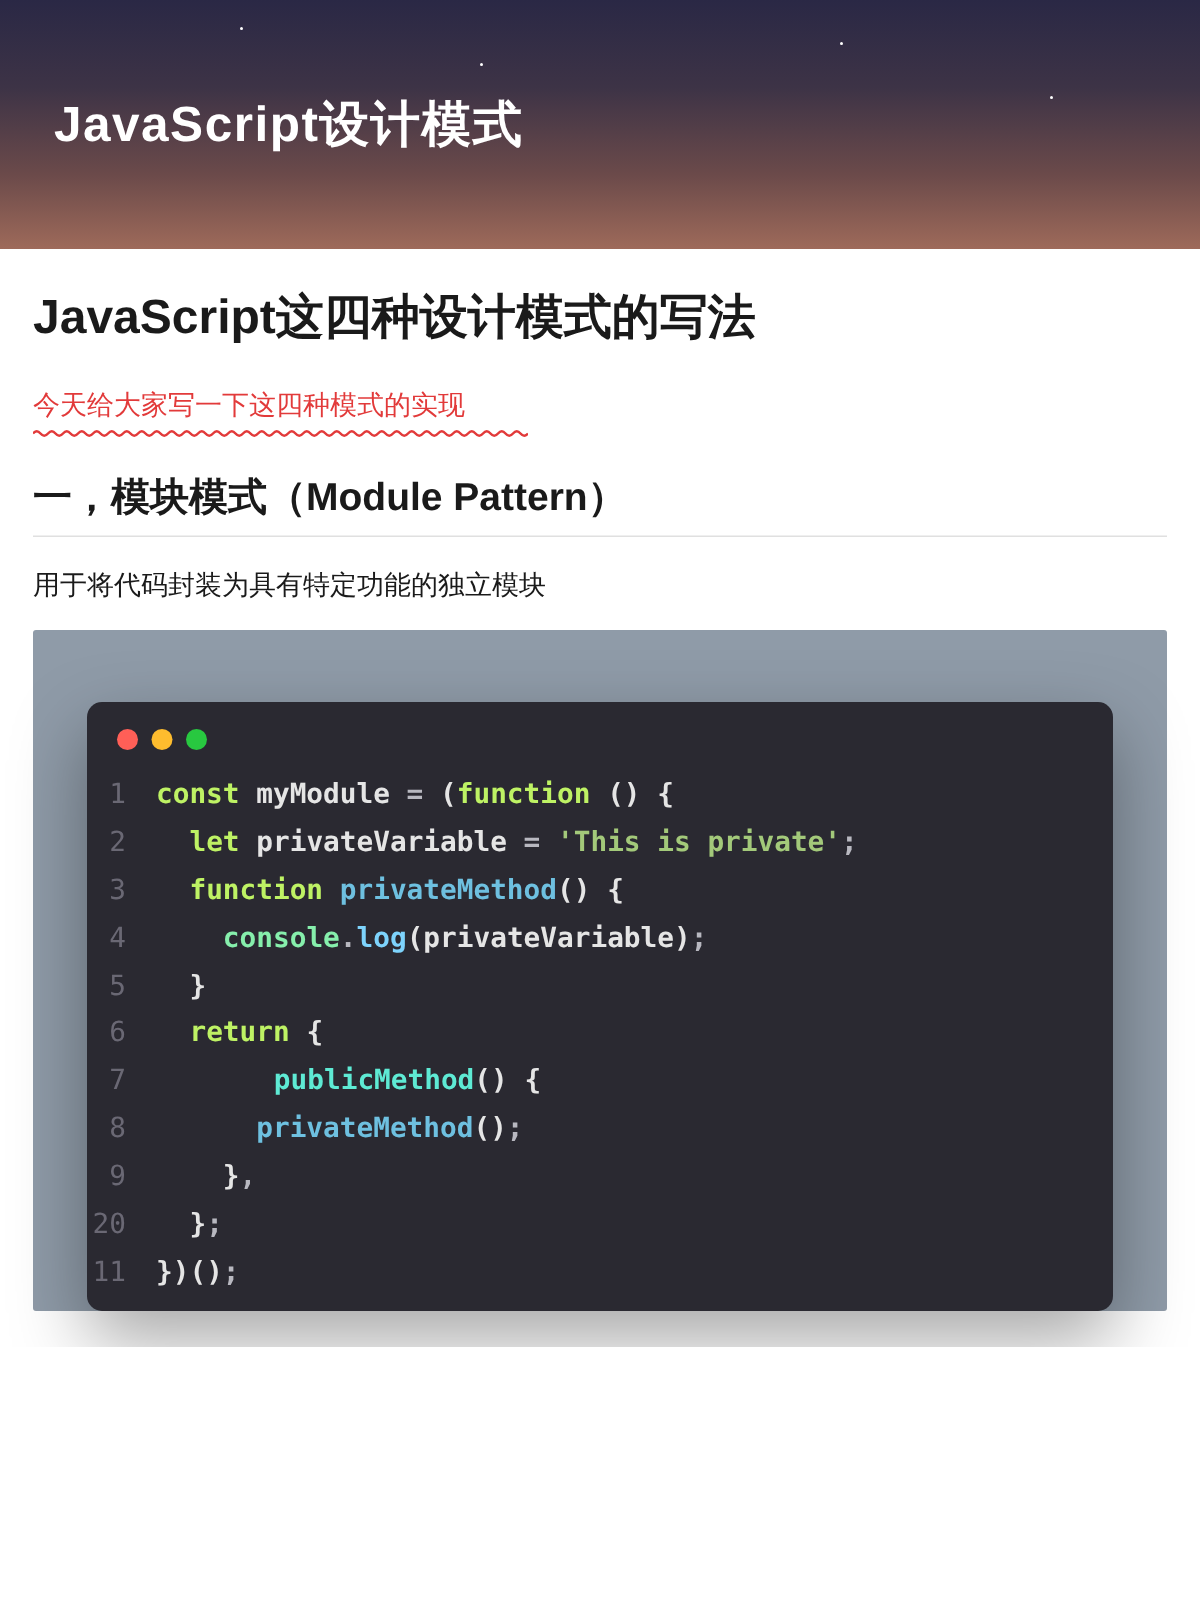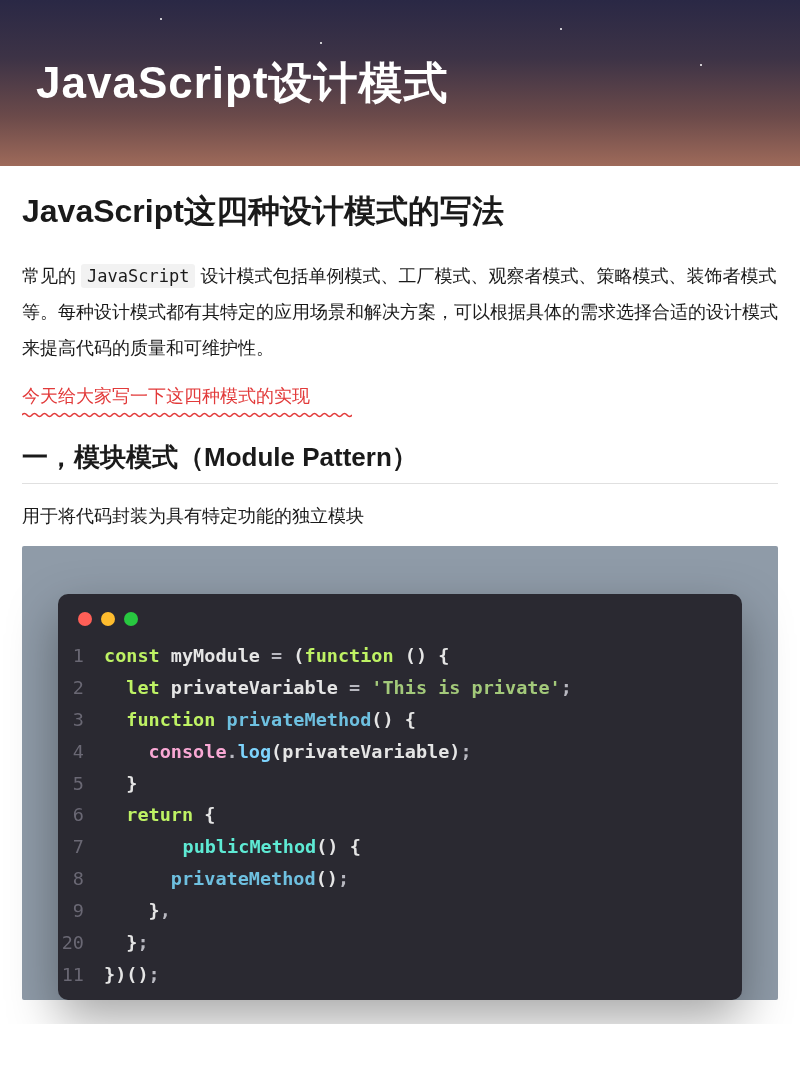--- a/index.html
+++ b/index.html
@@ -13,21 +13,21 @@
     width: 100%;
     height: 166px;
     background: linear-gradient(to bottom, #2a2845 0%, #3d3346 35%, #6b4a4a 70%, #9e6a5a 100%);
     position: relative;
     display: flex;
     align-items: center;
     padding-left: 36px;
   }
   .hero-title {
     color: #fff;
-    font-size: 44px;
+    font-size: 33px;
     font-weight: 700;
     letter-spacing: 1px;
   }
   .star { position: absolute; background:#fff; border-radius:50%; }
   .content { padding: 24px 22px; }
   .article-title {
     font-size: 32px;
     font-weight: 700;
     margin-bottom: 24px;
     color: #1a1a1a;
@@ -115,40 +115,37 @@
   .tok-kw    { color: #bef264; }
   .tok-var   { color: #e5e5e5; }
   .tok-fn1   { color: #6ec0e0; }
   .tok-fn2   { color: #6ec0e0; }
   .tok-str   { color: #a3c97a; }
   .tok-plain { color: #e5e5e5; }
   .tok-paren { color: #e5e5e5; }
   .tok-brace { color: #e5e5e5; }
   .tok-punct { color: #b8b8c0; }
   .tok-prop  { color: #5eead4; padding-left: 34px; }
-  .tok-obj   { color: #f9a8d4; }
+  .tok-obj   { color: #86efac; }
   .tok-method{ color: #7dd3fc; }
 </style>
 </head>
 <body>
 
 <div class="hero">
   <span class="star" style="top:18px;left:160px;width:2px;height:2px"></span>
   <span class="star" style="top:42px;left:320px;width:2px;height:2px"></span>
   <span class="star" style="top:28px;left:560px;width:2px;height:2px"></span>
   <span class="star" style="top:64px;left:700px;width:2px;height:2px"></span>
   <h1 class="hero-title">JavaScript设计模式</h1>
 </div>
 
 <div class="content">
   <h2 class="article-title">JavaScript这四种设计模式的写法</h2>
 
-  <p class="intro">
-    <span>常见的 </span><span class="code-inline">JavaScript</span><span> 设计模式包括单例模式、工厂模式、观察者模式、策略模式、装饰者模式等。每种设计模式都有其特定的应用场景和解决方案，可以根据具体的需求选择合适的设计模式来提高代码的质量和可维护性。</span>
-  </p>
 
   <div>
     <div class="highlight-line">今天给大家写一下这四种模式的实现</div>
     <div class="squiggle">
       <svg width="330" height="6" viewBox="0 0 330 6">
         <path d="M0 3 Q 2.5 0 5 3 T 10 3 T 15 3 T 20 3 T 25 3 T 30 3 T 35 3 T 40 3 T 45 3 T 50 3 T 55 3 T 60 3 T 65 3 T 70 3 T 75 3 T 80 3 T 85 3 T 90 3 T 95 3 T 100 3 T 105 3 T 110 3 T 115 3 T 120 3 T 125 3 T 130 3 T 135 3 T 140 3 T 145 3 T 150 3 T 155 3 T 160 3 T 165 3 T 170 3 T 175 3 T 180 3 T 185 3 T 190 3 T 195 3 T 200 3 T 205 3 T 210 3 T 215 3 T 220 3 T 225 3 T 230 3 T 235 3 T 240 3 T 245 3 T 250 3 T 255 3 T 260 3 T 265 3 T 270 3 T 275 3 T 280 3 T 285 3 T 290 3 T 295 3 T 300 3 T 305 3 T 310 3 T 315 3 T 320 3 T 325 3 T 330 3" stroke="#e23a3a" stroke-width="1.6" fill="none"></path>
       </svg>
     </div>
   </div>
 

